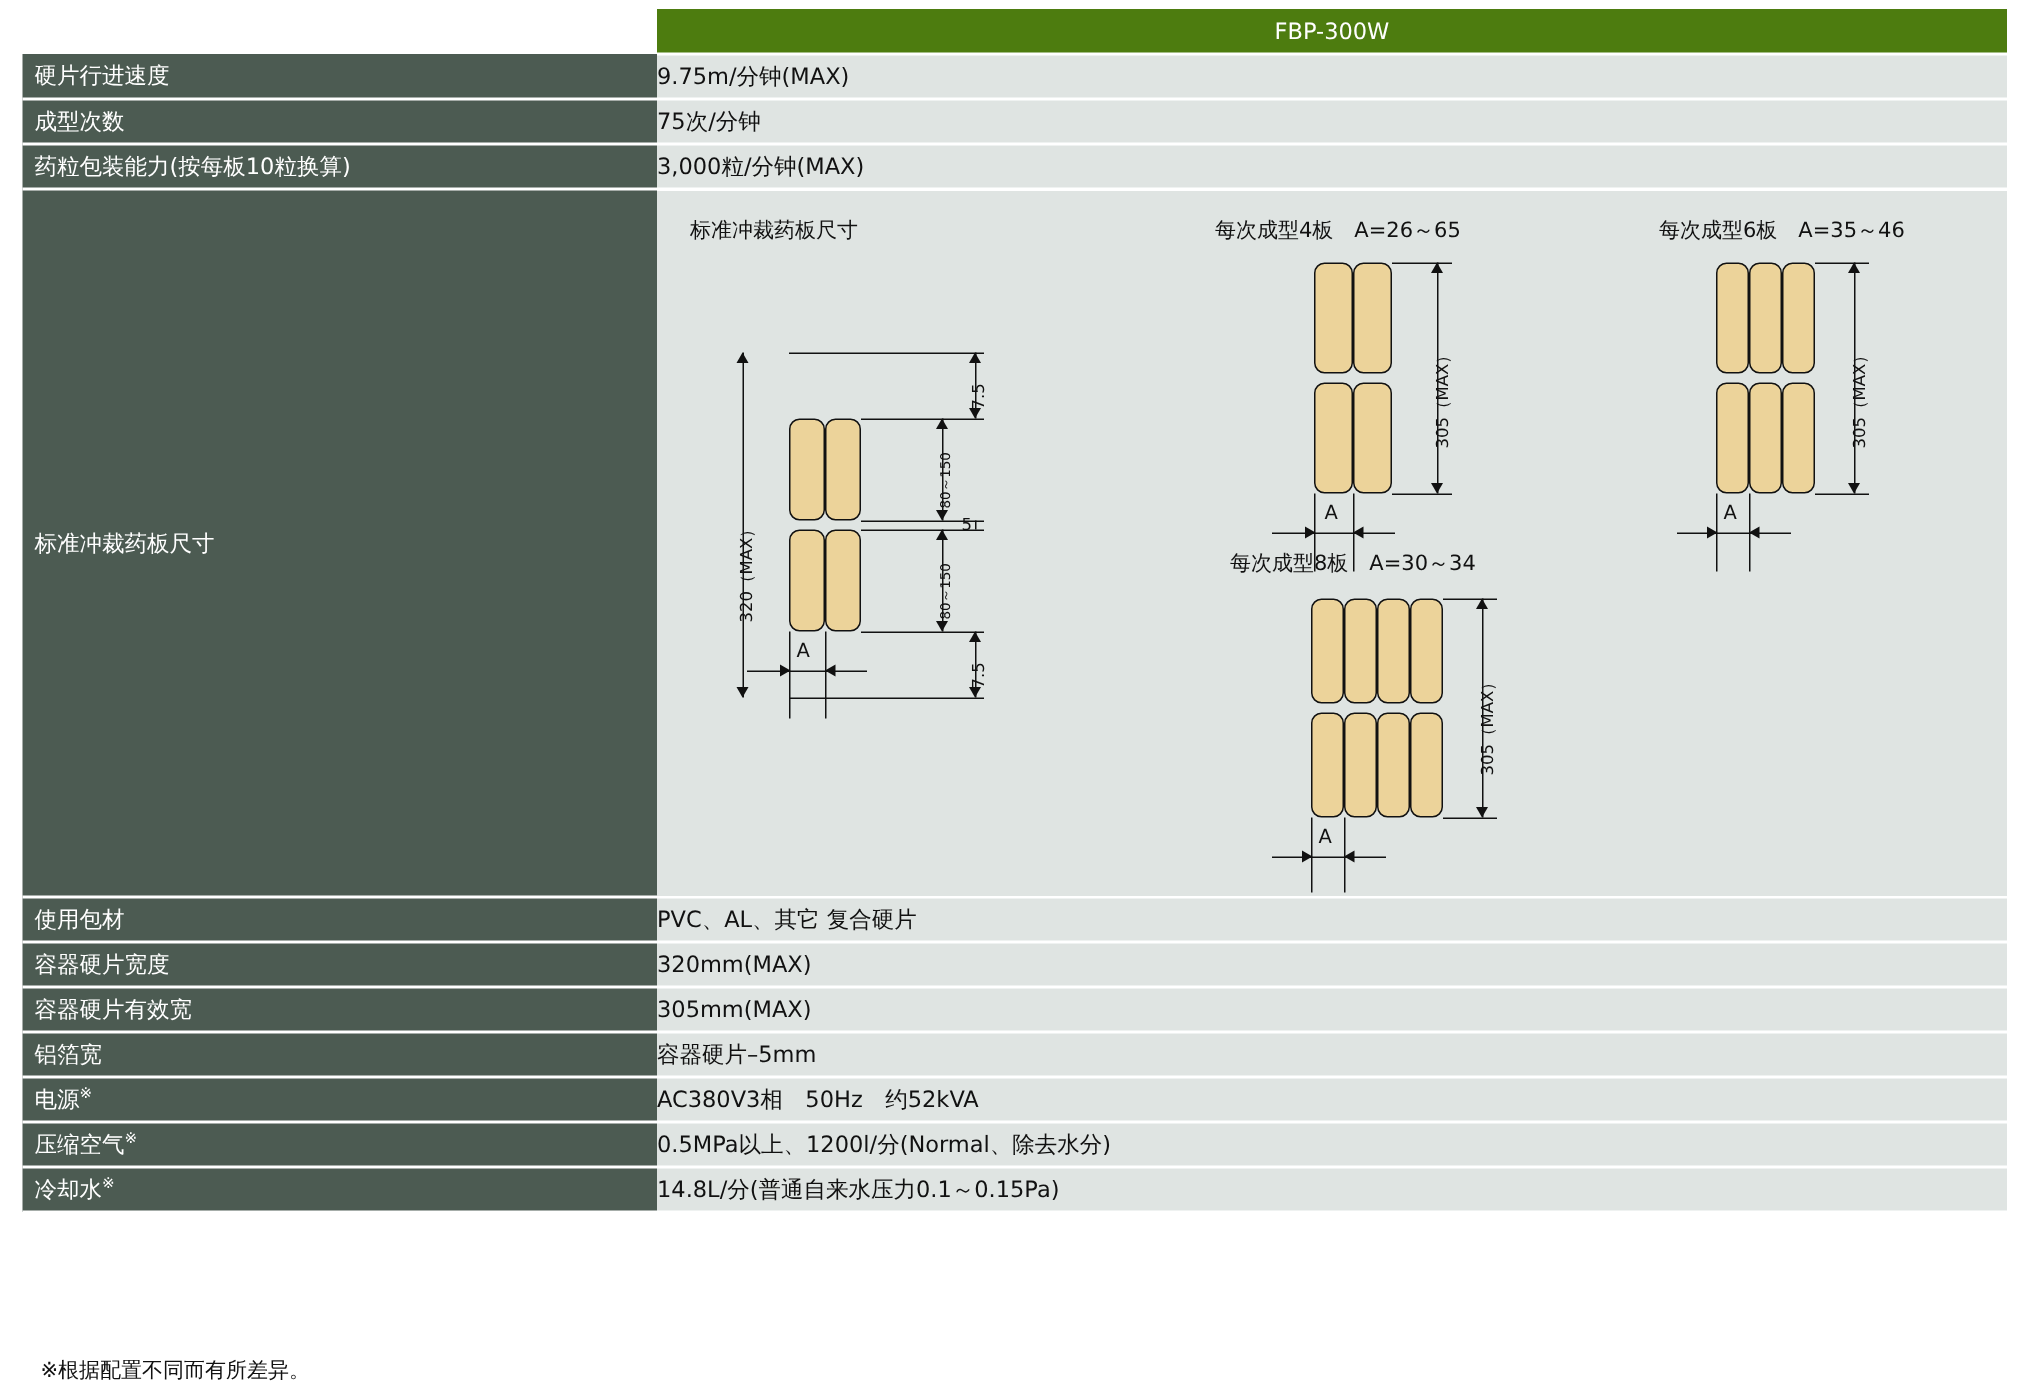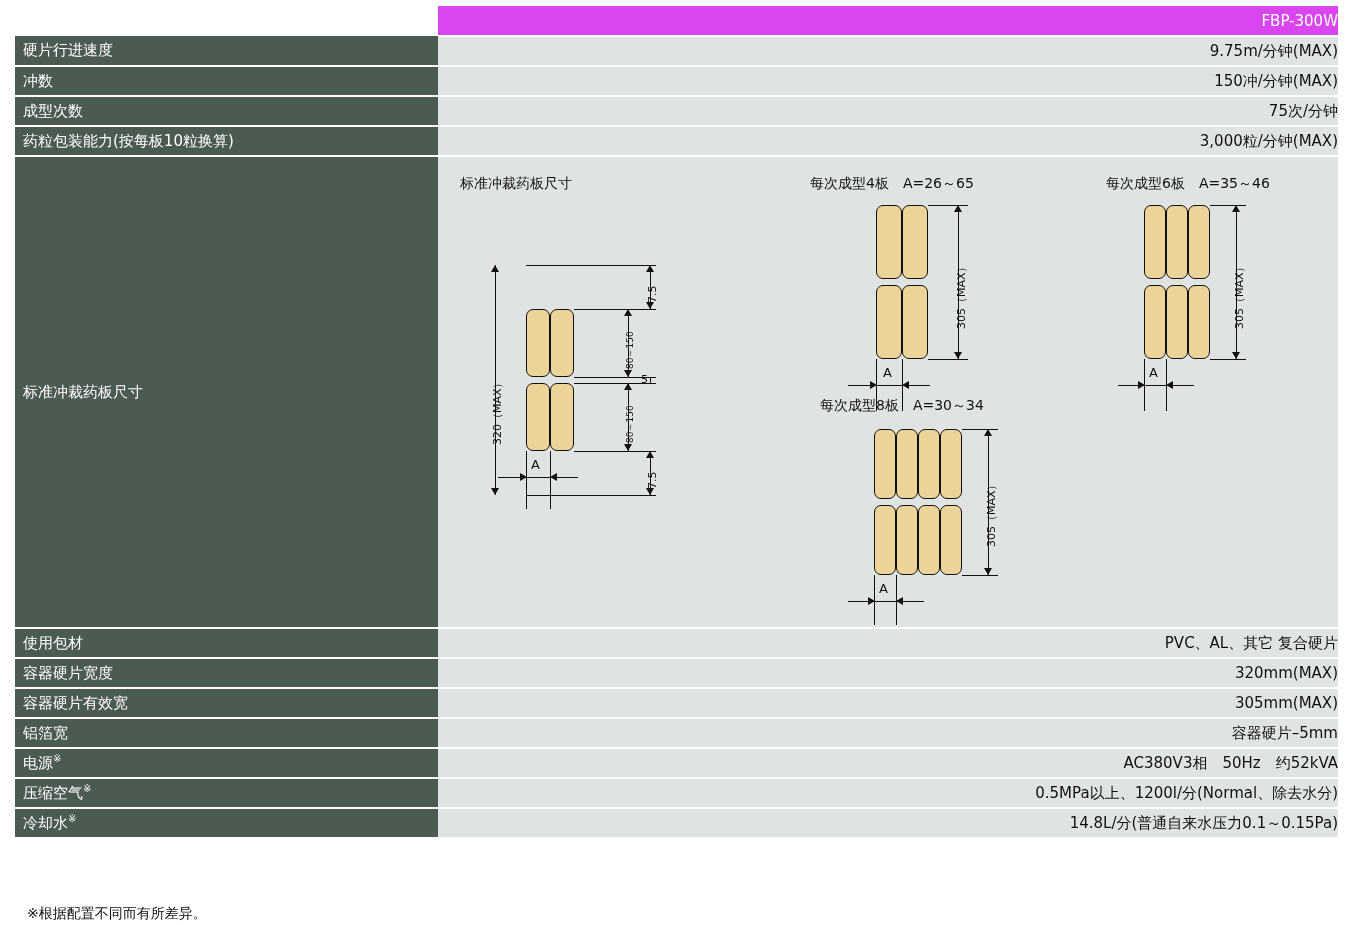--- a/index.html
+++ b/index.html
@@ -2,24 +2,24 @@
 <html><head>
 <meta charset="utf-8">
 <style>
   html,body{margin:0;padding:0;background:#ffffff;}
   body{width:1354px;height:925px;font-family:"DejaVu Sans","Liberation Sans",sans-serif;color:#111;}
   .sheet{position:relative;width:1354px;height:925px;}
   table.spec{border-collapse:collapse;table-layout:fixed;margin-left:15px;margin-top:6px;}
   table.spec td{padding:0;vertical-align:middle;}
   .lbl{width:423px;background:#4c5b52;color:#ffffff;font-size:15px;height:30px;
        padding-left:8px !important;border-bottom:2px solid #ffffff;box-sizing:border-box;white-space:nowrap;}
-  .val{width:900px;background:#dfe4e2;color:#111;font-size:15px;height:30px;text-align:right;
+  .val{width:900px;background:#dfe4e2;color:#111;font-size:15px;height:30px;text-align:left;
        border-bottom:2px solid #ffffff;box-sizing:border-box;}
   .hdr-blank{width:423px;background:#ffffff;height:30px;border:0;}
-  .hdr-model{width:900px;background:#d946ef;color:#ffffff;font-size:15px;height:14px;text-align:right;
+  .hdr-model{width:900px;background:#4d7c0f;color:#ffffff;font-size:15px;height:14px;text-align:center;
              border-bottom:2px solid #ffffff;box-sizing:border-box;}
   .lbl-tall{height:470px;vertical-align:middle;}
   .val-tall{height:470px;background:#dfe4e2;vertical-align:top;position:relative;}
   sup.mark{font-size:10px;vertical-align:super;}
   .note{position:absolute;left:27px;bottom:8px;font-size:14px;color:#111;}
   
   .diagram{position:relative;width:900px;height:470px;}
   .d-title{position:absolute;font-size:14px;white-space:nowrap;color:#111;}
   .tab{position:absolute;background:#ecd39a;border:1.6px solid #111;border-radius:7px;box-sizing:border-box;}
   .ln{position:absolute;background:#111;}
@@ -46,24 +46,20 @@
       <tr>
         <td class="hdr-blank"></td>
         <td class="hdr-model">FBP-300W</td>
       </tr>
 
       <tr>
         <td class="lbl">硬片行进速度</td>
         <td class="val">9.75m/分钟(MAX)</td>
       </tr>
       <tr>
-        <td class="lbl">冲数</td>
-        <td class="val">150冲/分钟(MAX)</td>
-      </tr>
-      <tr>
         <td class="lbl">成型次数</td>
         <td class="val">75次/分钟</td>
       </tr>
       <tr>
         <td class="lbl">药粒包装能力(按每板10粒换算)</td>
         <td class="val">3,000粒/分钟(MAX)</td>
       </tr>
 
       <tr>
         <td class="lbl lbl-tall">标准冲裁药板尺寸</td>

